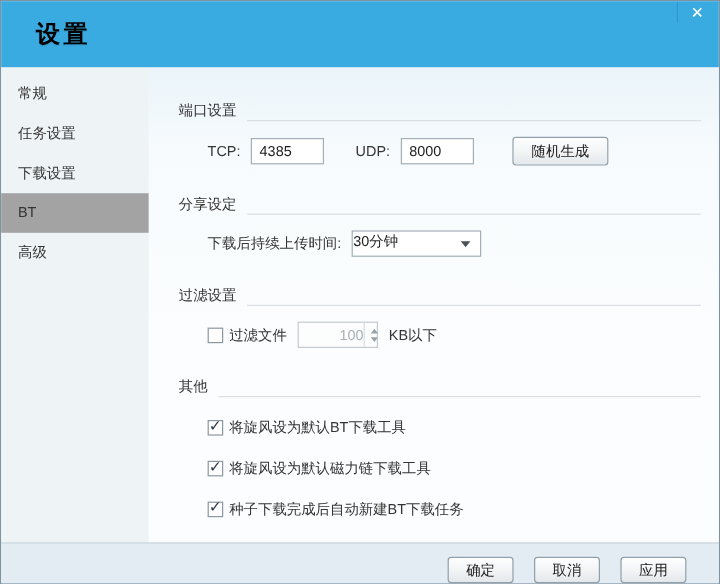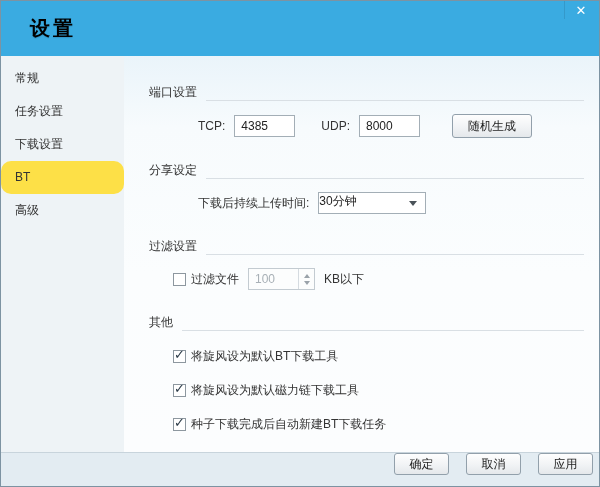--- a/index.html
+++ b/index.html
@@ -73,22 +73,21 @@
   }
   .side-item {
     height: 33px;
     line-height: 33px;
     padding-left: 14px;
     font-size: 12px;
     color: #333333;
     cursor: pointer;
   }
   .side-item.selected {
-    background: #fde047;
-    border-radius: 10px;
+    background: #a3a3a3;
   }
   .content {
     flex: 1 1 auto;
     background: linear-gradient(180deg, #eaf4fa 0%, #f7fbfd 18%, #fbfdfe 55%, #fcfdfe 100%);
     padding: 28px 15px 0 25px;
     box-sizing: border-box;
     overflow: hidden;
   }
   .section { margin-bottom: 24px; }
   .sec-head {
@@ -119,21 +118,21 @@
     width: 61px;
     height: 22px;
     border: 1px solid #a3aeb6;
     background: #ffffff;
     font-size: 12px;
     color: #222222;
     padding: 0 6px;
     font-family: "Liberation Sans", "DejaVu Sans", sans-serif;
     outline: none;
   }
-  .lbl { margin-right: 9px; margin-left: 25px; }
+  .lbl { margin-right: 9px; }
   .gap-udp { margin-left: 26px; }
   .btn {
     box-sizing: border-box;
     height: 24px;
     padding: 0 15px;
     border: 1px solid #92a0ab;
     border-radius: 3px;
     background: linear-gradient(180deg, #fefefe 0%, #f1f3f5 55%, #e4e8eb 100%);
     font-size: 12px;
     color: #222222;
@@ -187,20 +186,21 @@
   }
   
   .spinner {
     box-sizing: border-box;
     width: 67px;
     height: 22px;
     border: 1px solid #c3cbd1;
     background: #fcfdfd;
     display: flex;
     margin: 0 9px;
+    padding-left: 28px;
   }
   .spinner-value {
     flex: 1 1 auto;
     font-size: 12px;
     color: #a8b0b6;
     padding: 3px 0 0 6px;
   }
   .spinner-arrows {
     flex: 0 0 15px;
     border-left: 1px solid #d5dbe0;
@@ -227,23 +227,23 @@
   .other-row { margin-top: 17px; }
   .other-row:first-of-type { margin-top: 15px; }
   
   .footer {
     flex: 0 0 34px;
     height: 34px;
     background: #e3ecf2;
     border-top: 1px solid #c8d4dc;
     box-sizing: border-box;
     display: flex;
-    align-items: flex-start;
+    align-items: flex-end;
     justify-content: flex-end;
-    padding-right: 6px;
+    padding-right: 27px;
     gap: 17px;
   }
   .footer .btn { height: 22px; width: 55px; padding: 0; }
 </style>
 </head>
 <body>
 
 <div class="dialog">
 
   <div class="header">

